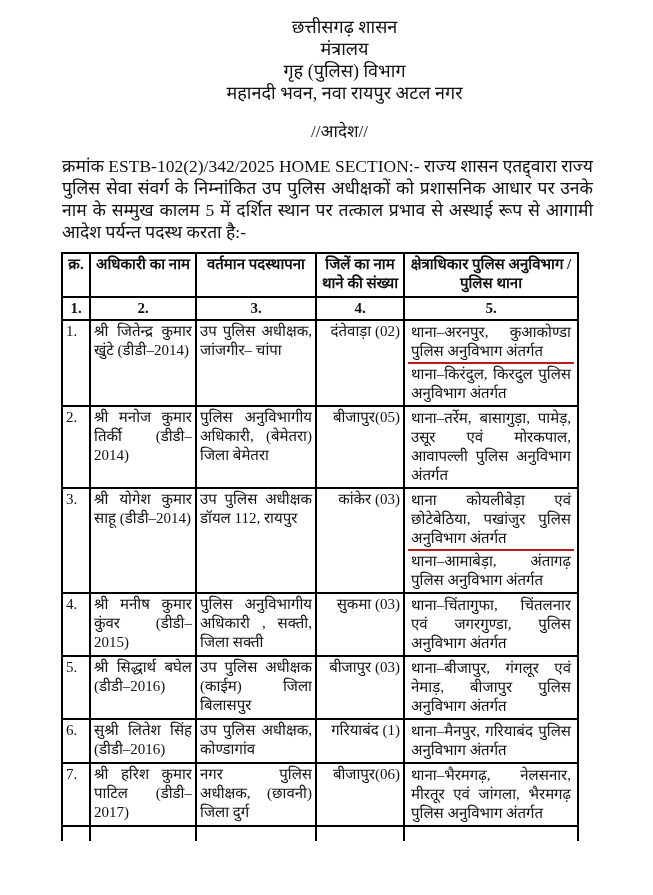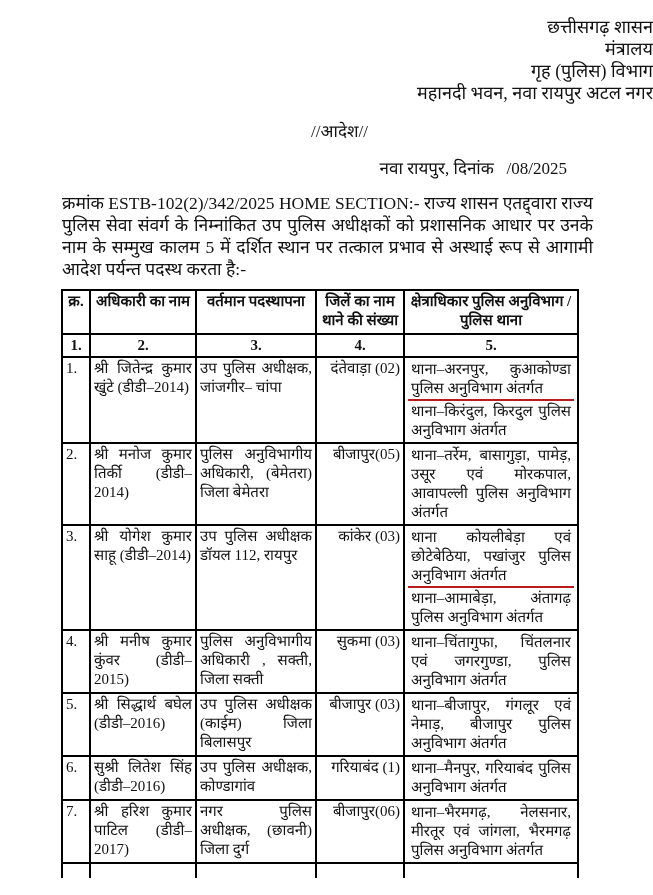--- a/index.html
+++ b/index.html
@@ -16,21 +16,21 @@
   }
   .page {
     position: relative;
     width: 653px;
     height: 895px;
     background: #fff;
     box-sizing: border-box;
     padding-top: 16px;
   }
   .letterhead {
-    text-align: right;
+    text-align: center;
     font-size: 18px;
     line-height: 22px;
     margin-left: 36px;
   }
   .order-title {
     text-align: center;
     font-size: 17px;
     margin-top: 15px;
     padding-left: 26px;
   }
@@ -97,21 +97,20 @@
 
   <div class="letterhead">
     <div>छत्तीसगढ़ शासन</div>
     <div>मंत्रालय</div>
     <div>गृह (पुलिस) विभाग</div>
     <div>महानदी भवन, नवा रायपुर अटल नगर</div>
   </div>
 
   <div class="order-title">//आदेश//</div>
 
-  <div class="date-line">नवा रायपुर, दिनांक   /08/2025</div>
 
   <div class="intro">क्रमांक ESTB-102(2)/342/2025 HOME SECTION:- राज्य शासन एतद्द्वारा राज्य पुलिस सेवा संवर्ग के निम्नांकित उप पुलिस अधीक्षकों को प्रशासनिक आधार पर उनके नाम के सम्मुख कालम 5 में दर्शित स्थान पर तत्काल प्रभाव से अस्थाई रूप से आगामी आदेश पर्यन्त पदस्थ करता है:-</div>
 
   <table class="posting">
     <colgroup>
       <col style="width:28px">
       <col style="width:106px">
       <col style="width:120px">
       <col style="width:88px">
       <col style="width:174px">

